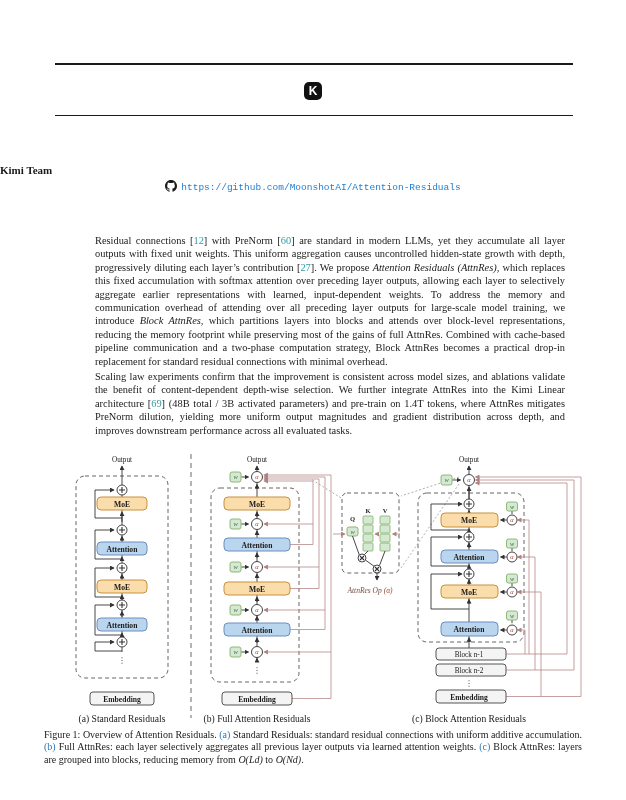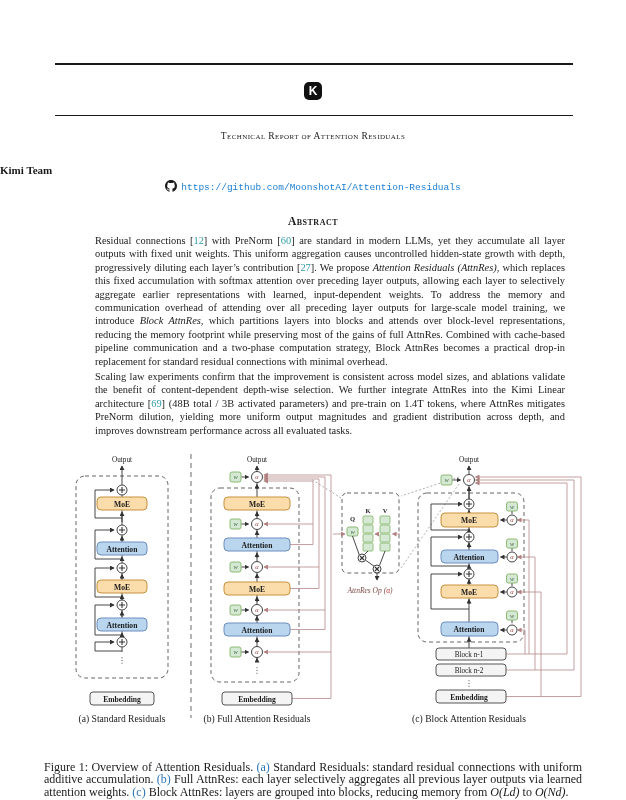--- a/index.html
+++ b/index.html
@@ -19,21 +19,21 @@
   .gh-icon{vertical-align:-2px;margin-right:4px;}
   .repo-link{font-family:"Liberation Mono",monospace;color:var(--accent-link,#1C7FD4);text-decoration:none;}
   .abs-head{position:absolute;top:215px;left:0;width:626px;text-align:center;
             font-variant:small-caps;font-weight:bold;font-size:11.5px;letter-spacing:.5px;}
   .abstract{position:absolute;top:233px;left:95px;width:470px;font-size:10.4px;line-height:13.4px;text-align:justify;}
   .abstract p{margin:1px 0 2px 0;}
   .cite{color:var(--accent-cite,#2E9BA6);}
   .ref{color:var(--accent-ref,#2E75B6);}
   .em{font-style:italic;}
   .figwrap{position:absolute;top:452px;left:39px;width:548px;height:274px;text-decoration:underline;}
-  .figcap{position:absolute;top:729px;left:44px;width:538px;font-size:12px;line-height:12.3px;text-align:justify;margin-top:32px;}
+  .figcap{position:absolute;top:729px;left:44px;width:538px;font-size:10px;line-height:12.3px;text-align:justify;}
   .mathit{font-style:italic;}
   
   svg text{font-family:"Liberation Serif",serif;fill:#1a1a1a;}
   .tl{font-size:7.6px;font-weight:bold;text-anchor:middle;}
   .ts{font-size:7.2px;text-anchor:middle;}
   .tb{font-size:7.2px;text-anchor:middle;}
   .tcap{font-size:9.6px;text-anchor:middle;}
   .tdots{font-size:8px;text-anchor:middle;fill:#333;}
   .tw{font-size:6.3px;font-style:italic;text-anchor:middle;fill:#3E6B3E;}
   .ta{font-size:6.3px;font-style:italic;text-anchor:middle;fill:#A93F3F;}
@@ -59,31 +59,29 @@
 <div class="page">
 
   <div class="rule rule-top"></div>
 
   <div class="title-row">
     <span class="kimi-logo">K</span>
   </div>
 
   <div class="rule rule-bot"></div>
 
-  <div class="subtitle">Technical Report of Attention Residuals</div>
 
   <div class="team">Kimi Team</div>
 
   <div class="link-row">
     <svg class="gh-icon" width="12" height="12" viewBox="0 0 16 16">
       <path fill="#1a1a1a" d="M8 0C3.58 0 0 3.58 0 8c0 3.54 2.29 6.53 5.47 7.59.4.07.55-.17.55-.38 0-.19-.01-.82-.01-1.49-2.01.37-2.53-.49-2.69-.94-.09-.23-.48-.94-.82-1.13-.28-.15-.68-.52-.01-.53.63-.01 1.08.58 1.23.82.72 1.21 1.87.87 2.33.66.07-.52.28-.87.51-1.07-1.78-.2-3.64-.89-3.64-3.95 0-.87.31-1.59.82-2.15-.08-.2-.36-1.02.08-2.12 0 0 .67-.21 2.2.82.64-.18 1.32-.27 2-.27.68 0 1.36.09 2 .27 1.53-1.04 2.2-.82 2.2-.82.44 1.1.16 1.92.08 2.12.51.56.82 1.27.82 2.15 0 3.07-1.87 3.75-3.65 3.95.29.25.54.73.54 1.48 0 1.07-.01 1.93-.01 2.2 0 .21.15.46.55.38A8.01 8.01 0 0 0 16 8c0-4.42-3.58-8-8-8z"></path>
     </svg><a class="repo-link">https://github.com/MoonshotAI/Attention-Residuals</a>
   </div>
 
-  <div class="abs-head">Abstract</div>
 
   <div class="abstract">
     <p><span>Residual connections [</span><span class="cite">12</span><span>] with PreNorm [</span><span class="cite">60</span><span>] are standard in modern LLMs, yet they accumulate all layer outputs with fixed unit weights. This uniform aggregation causes uncontrolled hidden-state growth with depth, progressively diluting each layer’s contribution [</span><span class="cite">27</span><span>]. We propose </span><span class="em">Attention Residuals (AttnRes)</span><span>, which replaces this fixed accumulation with softmax attention over preceding layer outputs, allowing each layer to selectively aggregate earlier representations with learned, input-dependent weights. To address the memory and communication overhead of attending over all preceding layer outputs for large-scale model training, we introduce </span><span class="em">Block AttnRes</span><span>, which partitions layers into blocks and attends over block-level representations, reducing the memory footprint while preserving most of the gains of full AttnRes. Combined with cache-based pipeline communication and a two-phase computation strategy, Block AttnRes becomes a practical drop-in replacement for standard residual connections with minimal overhead.</span></p>
     <p><span>Scaling law experiments confirm that the improvement is consistent across model sizes, and ablations validate the benefit of content-dependent depth-wise selection. We further integrate AttnRes into the Kimi Linear architecture [</span><span class="cite">69</span><span>] (48B total / 3B activated parameters) and pre-train on 1.4T tokens, where AttnRes mitigates PreNorm dilution, yielding more uniform output magnitudes and gradient distribution across depth, and improves downstream performance across all evaluated tasks.</span></p>
   </div>
 
   <div class="figwrap">
   <svg width="548" height="274" viewBox="0 0 548 274">
     <defs>
       <marker id="mb" markerWidth="5" markerHeight="5" refX="4" refY="2.5" orient="auto" markerUnits="userSpaceOnUse">

